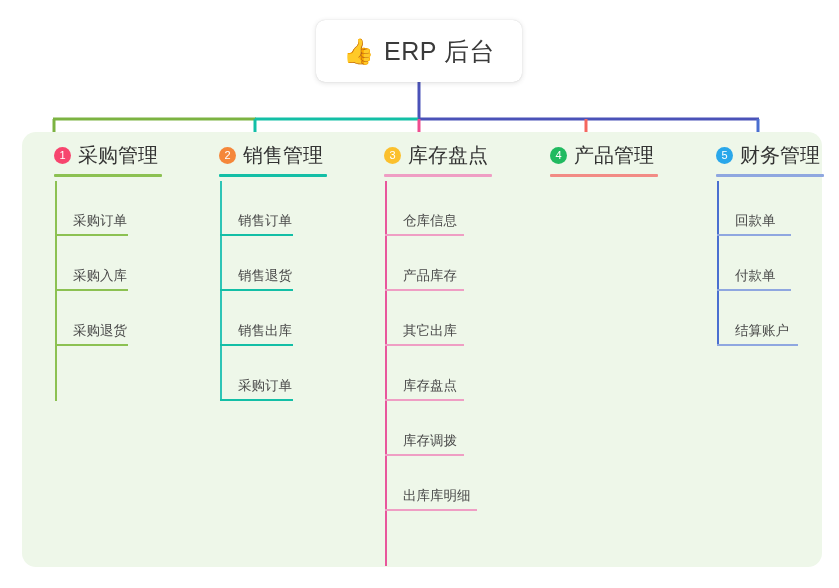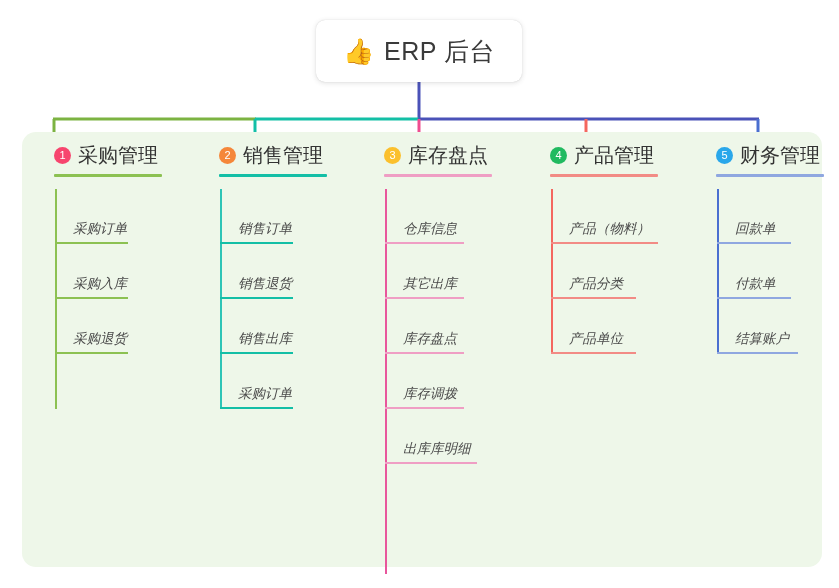--- a/index.html
+++ b/index.html
@@ -101,23 +101,22 @@
   .head-rule {
     height: 3px;
     margin-top: 7px;
     margin-left: 16px;
     border-radius: 1px;
   }
 
   
   .leaves {
     position: relative;
-    margin-top: 12px;
+    margin-top: 4px;
     padding-top: 0;
-    font-style: italic;
   }
   .rail {
     position: absolute;
     left: 17px;
     top: 0;
     width: 2px;
     background: #9ac26e;
   }
   .leaf {
     position: relative;
@@ -223,20 +222,24 @@
           <span class="head-label">库存盘点</span>
         </div>
         <div class="head-rule" style="background: rgb(239, 158, 196); width: 108px;"></div>
         <div class="leaves">
           <div class="rail" style="background: rgb(232, 86, 156); height: 385px;"></div>
           <div class="leaf">
             <span class="leaf-label">仓库信息</span>
             <div class="leaf-rule" style="background: rgb(239, 158, 196); width: 79px;"></div>
           </div>
           <div class="leaf">
+            <span class="leaf-label">产品库存</span>
+            <div class="leaf-rule" style="background: rgb(239, 158, 196); width: 79px;"></div>
+          </div>
+          <div class="leaf">
             <span class="leaf-label">其它出库</span>
             <div class="leaf-rule" style="background: rgb(239, 158, 196); width: 79px;"></div>
           </div>
           <div class="leaf">
             <span class="leaf-label">库存盘点</span>
             <div class="leaf-rule" style="background: rgb(239, 158, 196); width: 79px;"></div>
           </div>
           <div class="leaf">
             <span class="leaf-label">库存调拨</span>
             <div class="leaf-rule" style="background: rgb(239, 158, 196); width: 79px;"></div>
@@ -246,35 +249,20 @@
             <div class="leaf-rule" style="background: rgb(239, 158, 196); width: 92px;"></div>
           </div>
         </div>
       </div>
       <div class="col" style="left: 534px;">
         <div class="col-head">
           <span class="badge" style="background: rgb(33, 186, 96);">4</span>
           <span class="head-label">产品管理</span>
         </div>
         <div class="head-rule" style="background: rgb(242, 139, 133); width: 108px;"></div>
-        <div class="leaves">
-          <div class="rail" style="background: rgb(244, 103, 95); height: 165px;"></div>
-          <div class="leaf">
-            <span class="leaf-label">产品（物料）</span>
-            <div class="leaf-rule" style="background: rgb(242, 139, 133); width: 107px;"></div>
-          </div>
-          <div class="leaf">
-            <span class="leaf-label">产品分类</span>
-            <div class="leaf-rule" style="background: rgb(242, 139, 133); width: 85px;"></div>
-          </div>
-          <div class="leaf">
-            <span class="leaf-label">产品单位</span>
-            <div class="leaf-rule" style="background: rgb(242, 139, 133); width: 85px;"></div>
-          </div>
-        </div>
       </div>
       <div class="col" style="left: 700px;">
         <div class="col-head">
           <span class="badge" style="background: rgb(42, 167, 234);">5</span>
           <span class="head-label">财务管理</span>
         </div>
         <div class="head-rule" style="background: rgb(143, 167, 224); width: 108px;"></div>
         <div class="leaves">
           <div class="rail" style="background: rgb(74, 111, 208); height: 165px;"></div>
           <div class="leaf">

